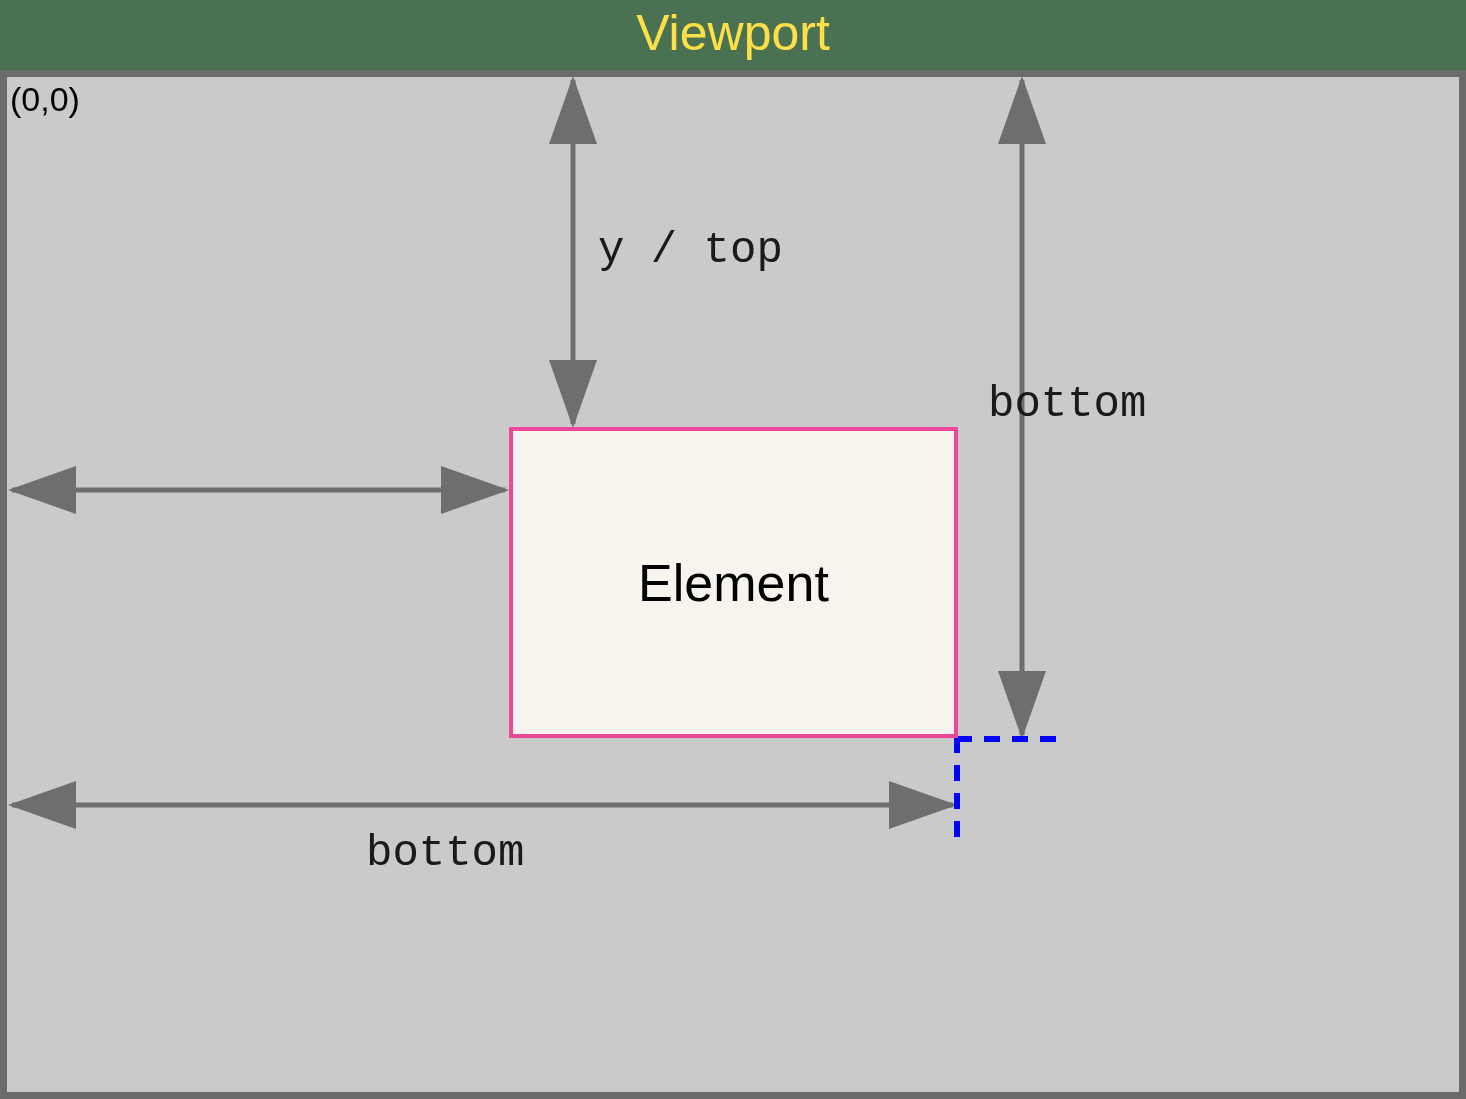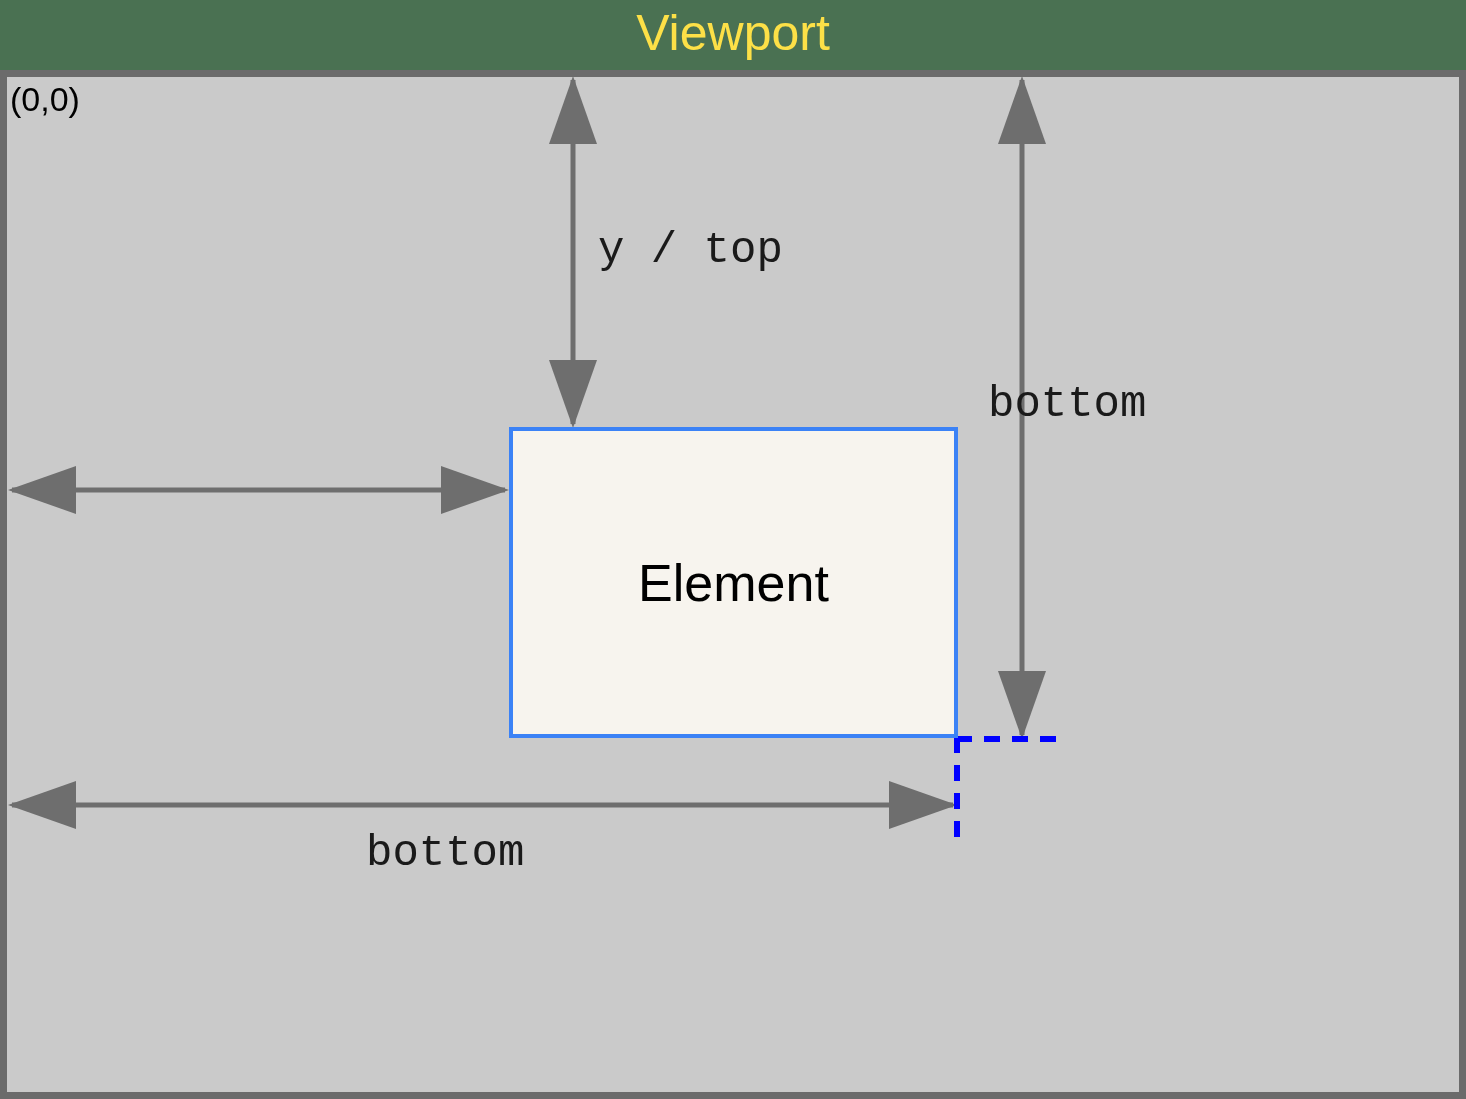--- a/index.html
+++ b/index.html
@@ -83,21 +83,21 @@
 
   
   #element-box {
     position: absolute;
     left: 509px;
     top: 427px;
     width: 449px;
     height: 311px;
     box-sizing: border-box;
     background: #f7f4ee;
-    border: 4px solid #3b82f6;
+    border: 4px solid #ec4899;
   }
   #element-label {
     position: absolute;
     left: 0;
     top: 0;
     width: 100%;
     height: 100%;
     display: flex;
     align-items: center;
     justify-content: center;

